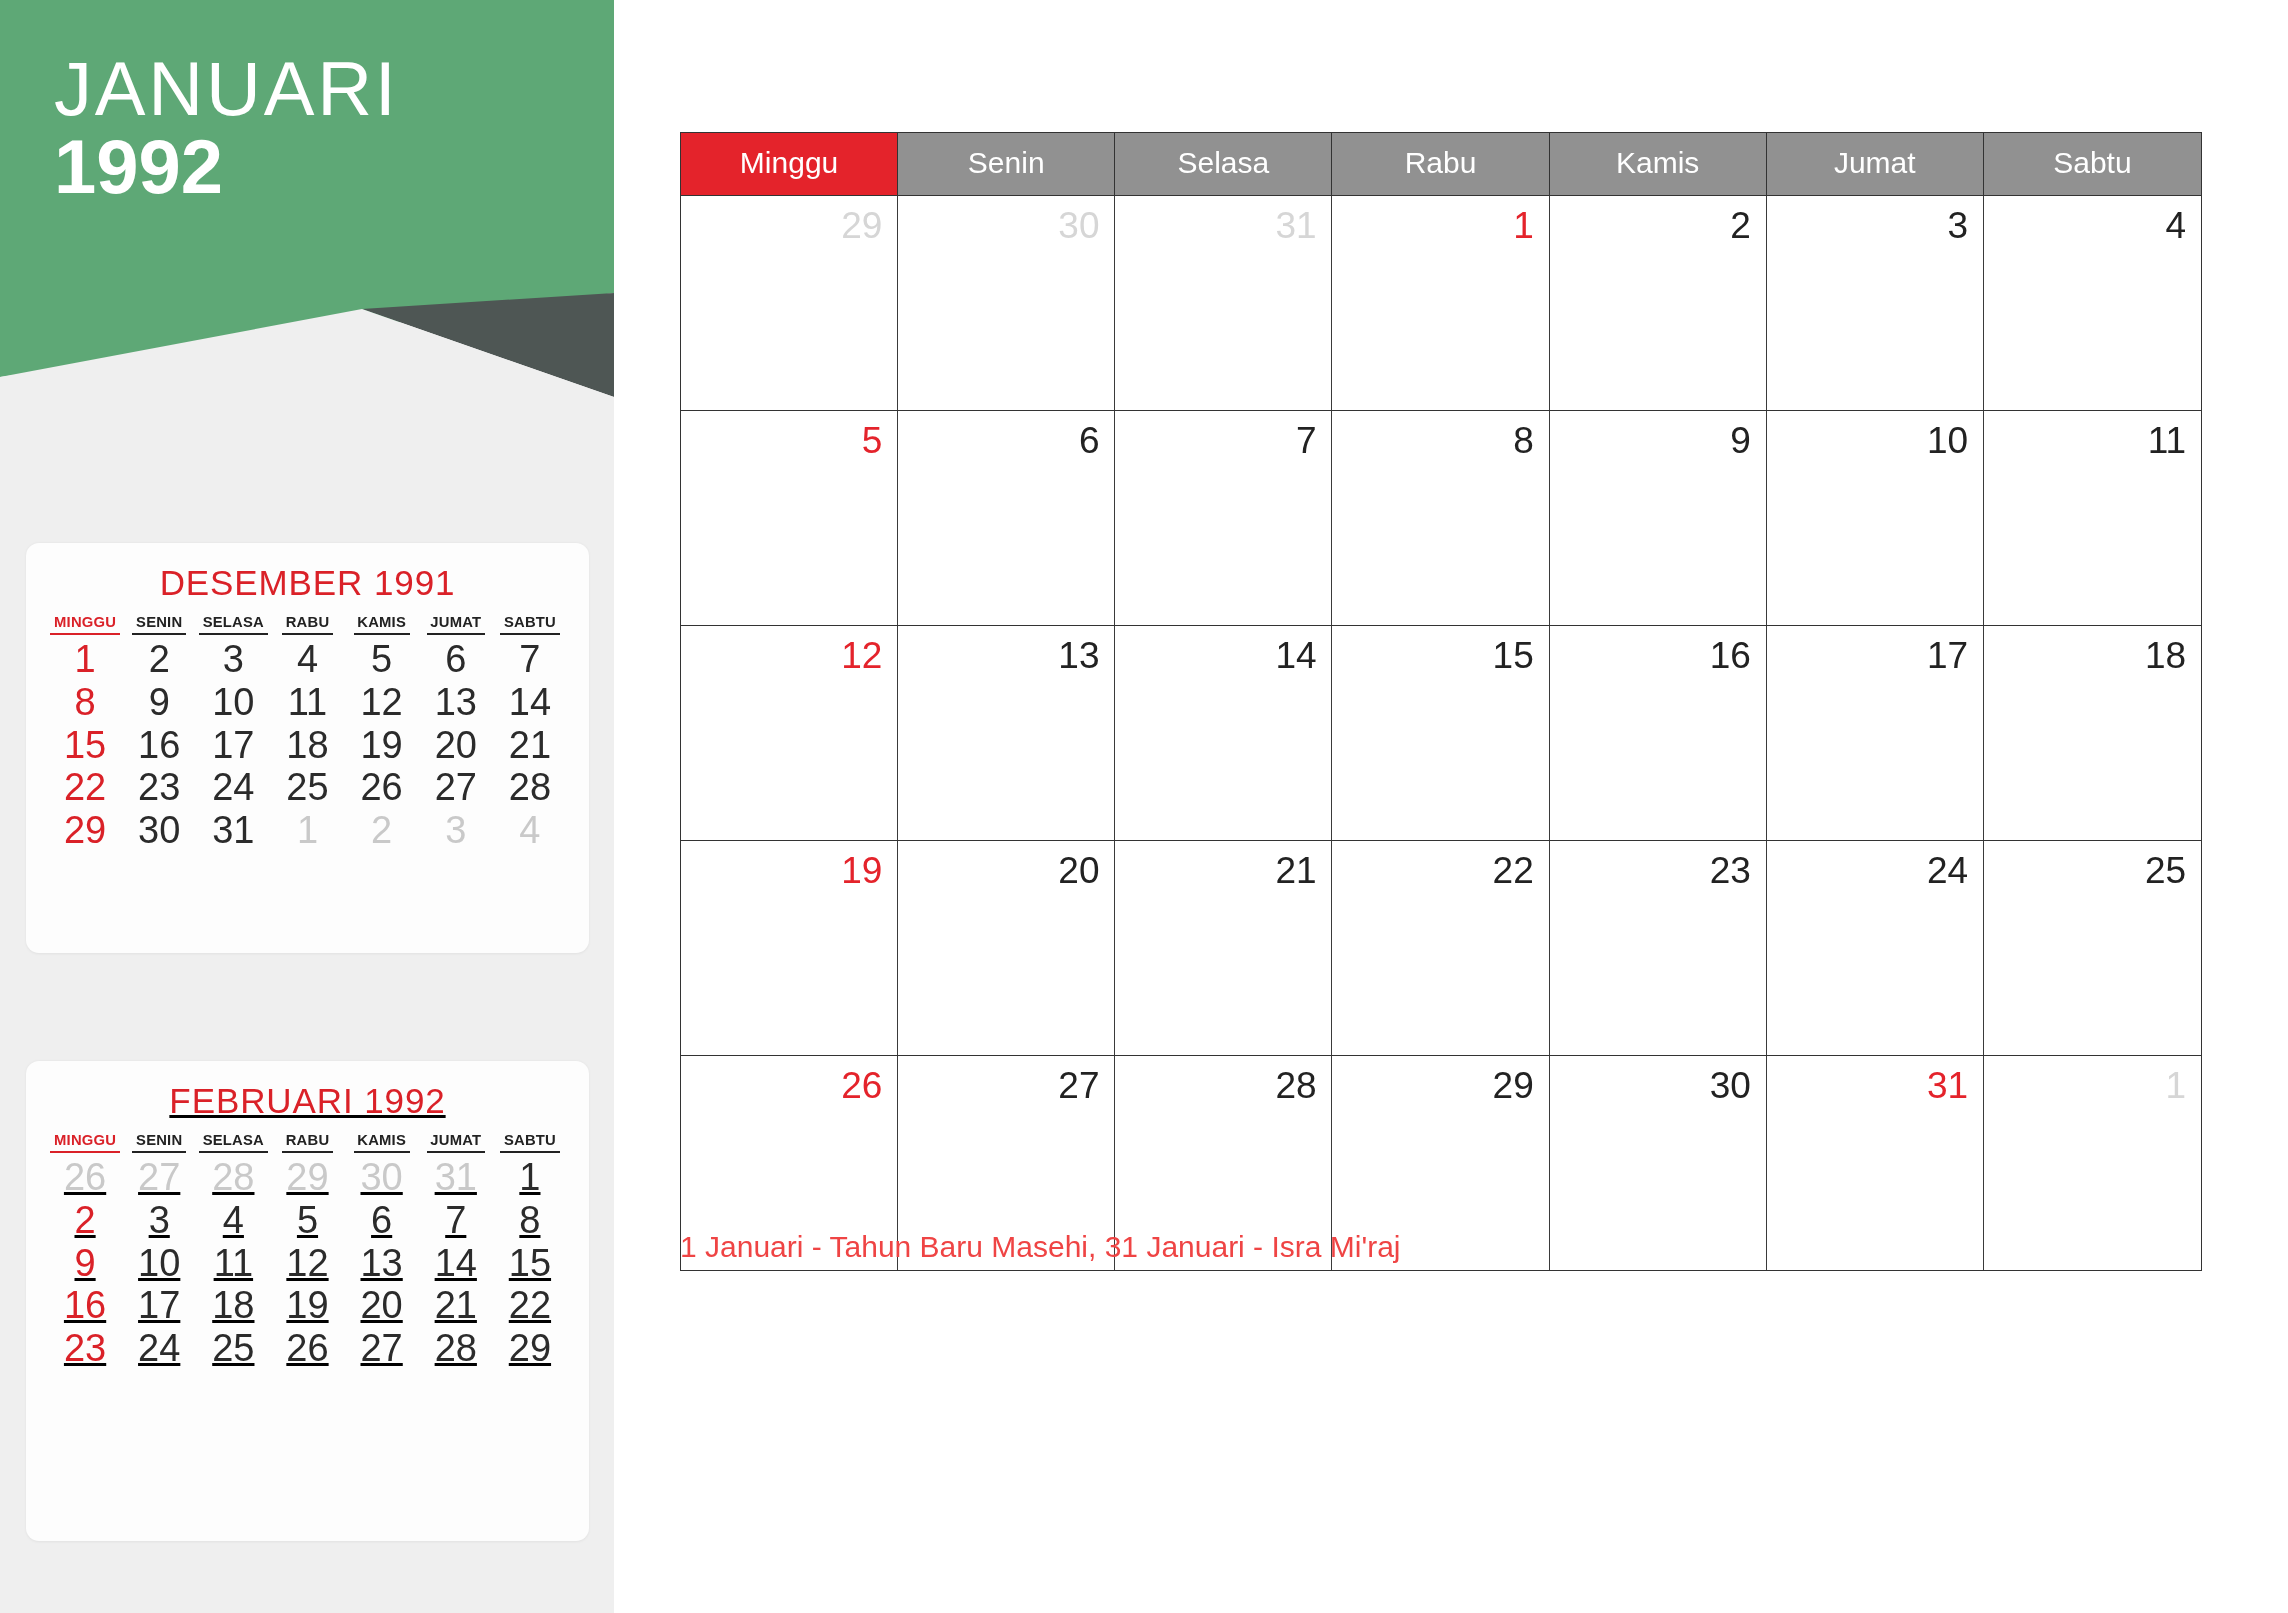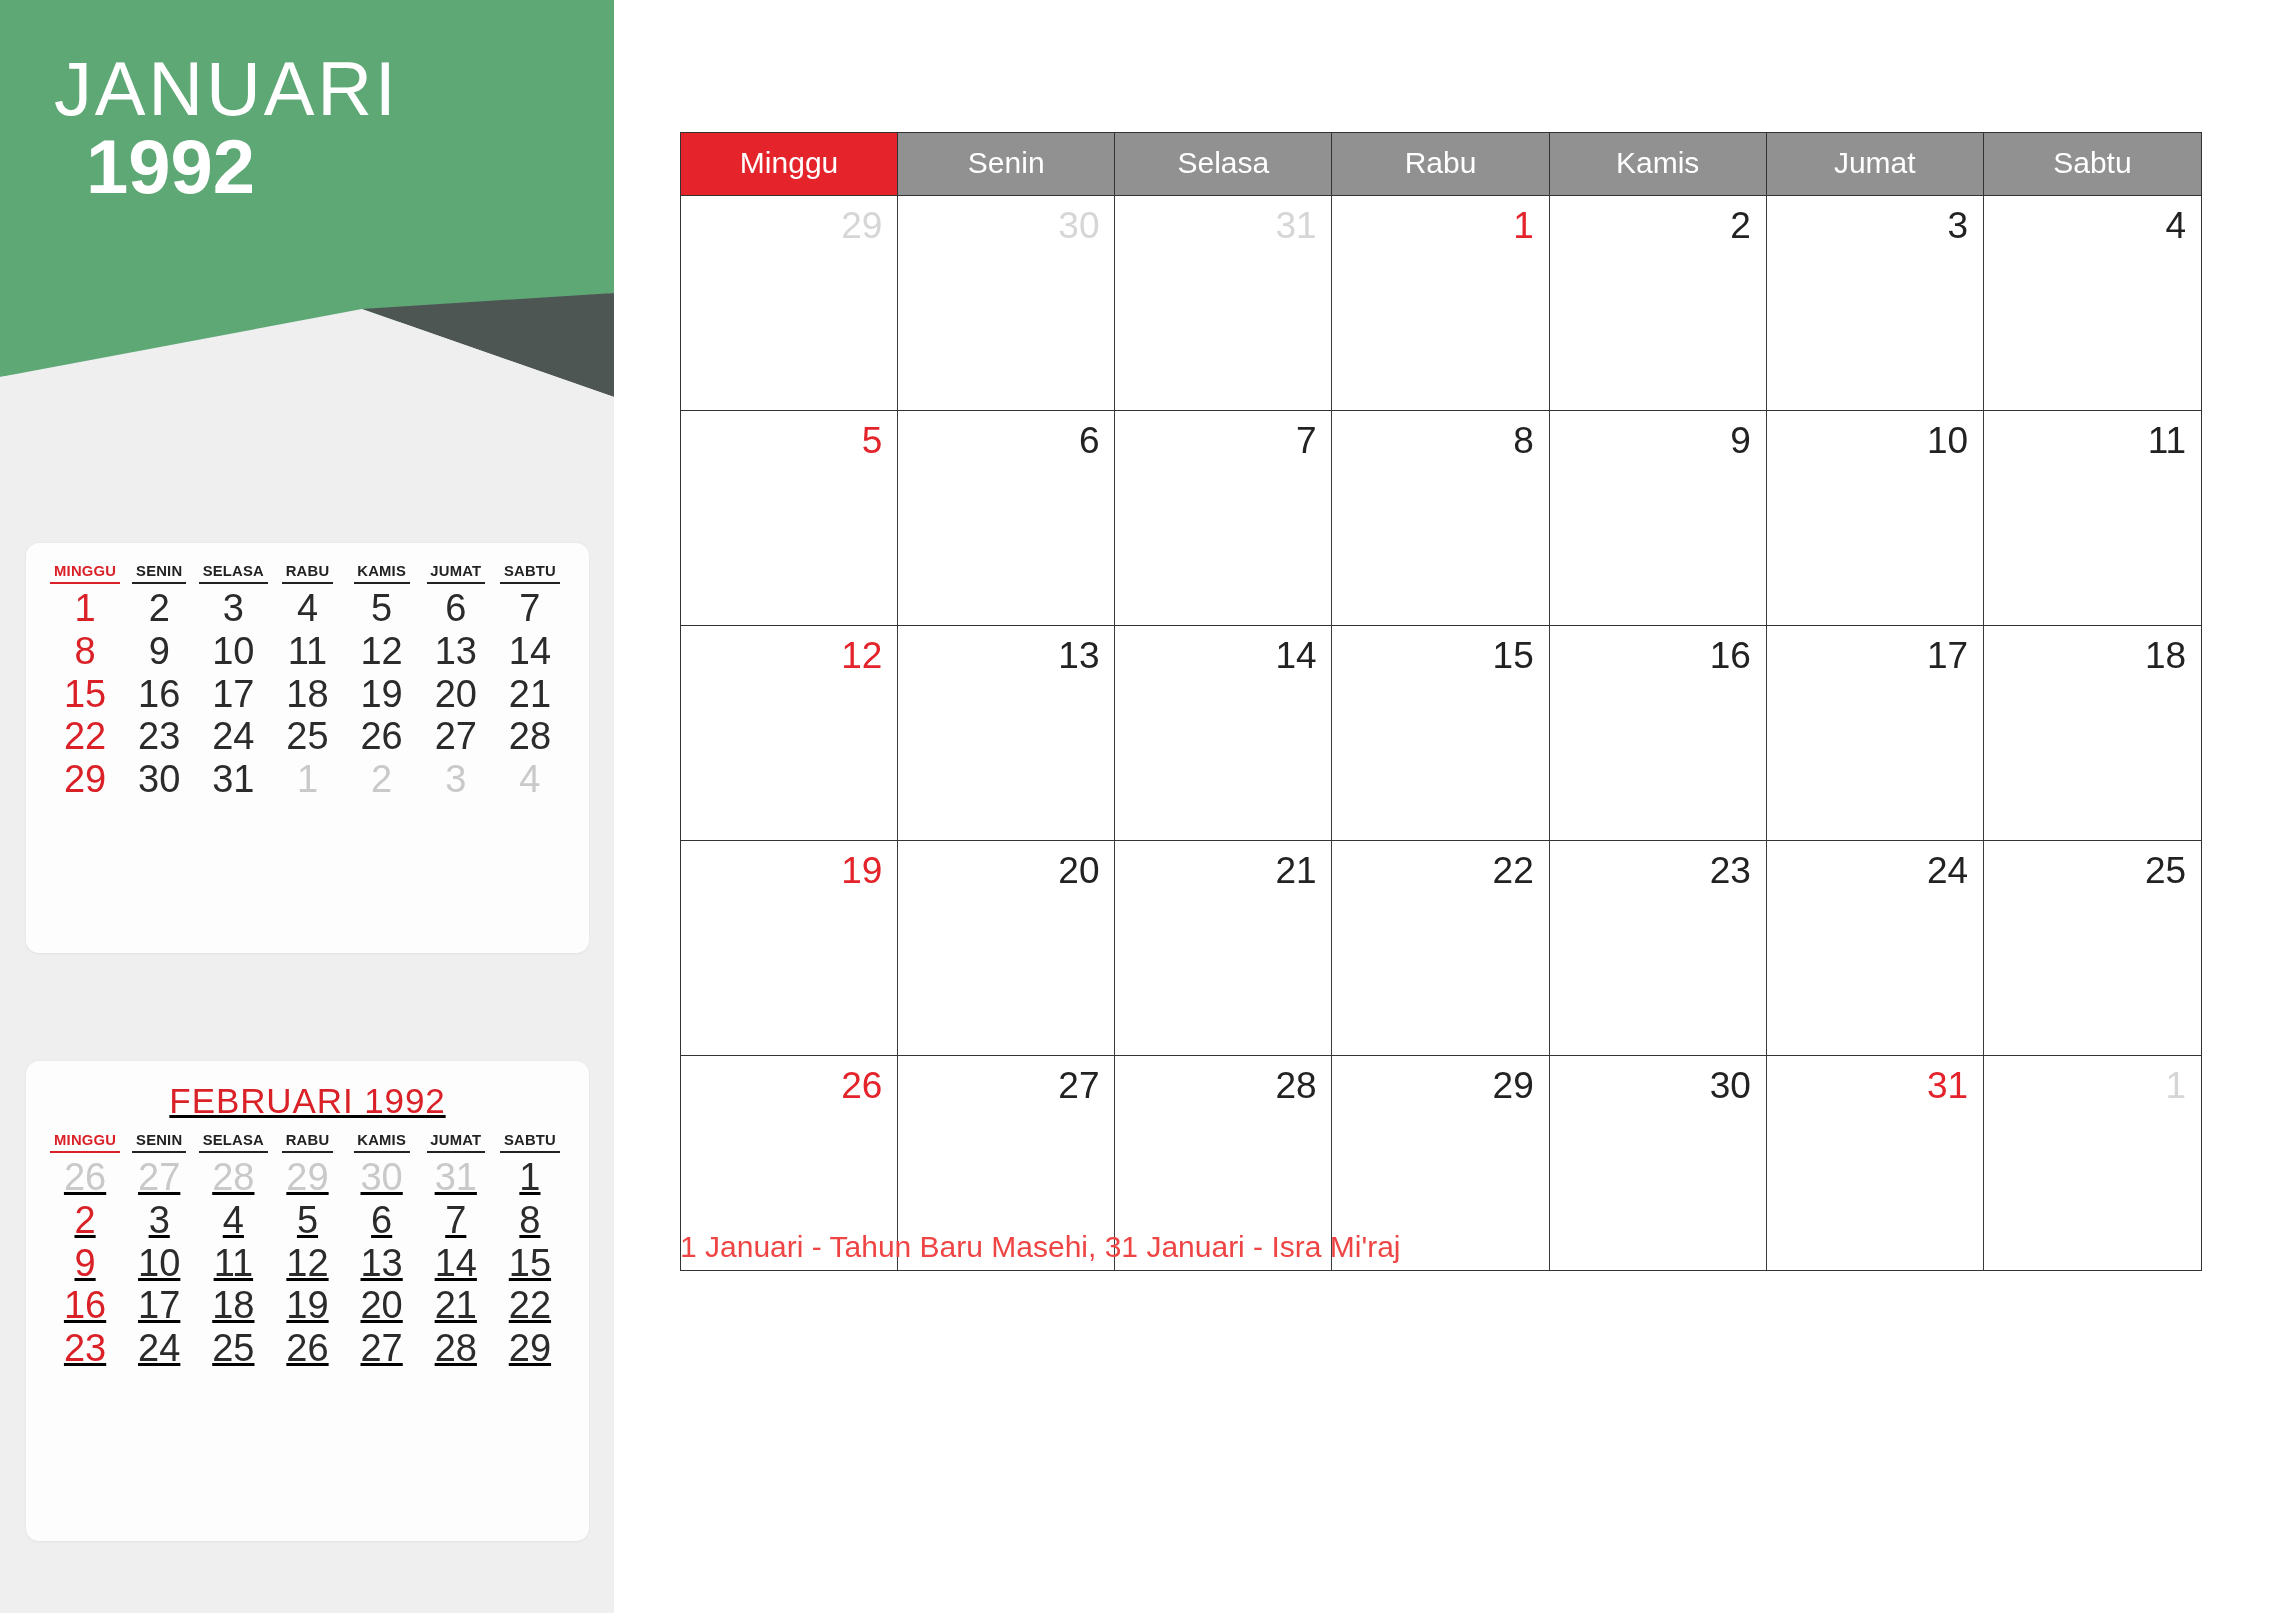--- a/index.html
+++ b/index.html
@@ -33,21 +33,21 @@
   }
   #banner-text{
     position:absolute;left:54px;top:51px;color:#ffffff;
     z-index:5;line-height:1.0;
   }
   #banner-month{
     font-size:76px;letter-spacing:2.8px;font-weight:400;
     display:block;margin-bottom:2px;
   }
   #banner-year{
-    font-size:76px;font-weight:700;display:block;margin-left:32px;
+    font-size:76px;font-weight:700;display:block;
   }
 
   
   .mini-card{
     position:absolute;left:26px;width:563px;
     background:#fdfdfd;border-radius:13px;
     box-shadow:0 0.9px 2.8px rgba(0,0,0,0.06);
     box-sizing:border-box;padding:20px 22px 31px 22px;
   }
   #mini-card-prev{top:543px;height:410px;}
@@ -134,20 +134,21 @@
   <div id="banner-green"></div>
   <div id="banner-dark"></div>
   <div id="banner-white"></div>
 
   <div id="banner-text">
     <span id="banner-month">JANUARI</span>
     <span id="banner-year">1992</span>
   </div>
 
   <div class="mini-card" id="mini-card-prev">
+    <div class="mini-title">DESEMBER 1991</div>
     <div class="mini-grid" id="mini-grid-prev">
         <div class="mini-wd sun"><span>MINGGU</span></div>
         <div class="mini-wd"><span>SENIN</span></div>
         <div class="mini-wd"><span>SELASA</span></div>
         <div class="mini-wd"><span>RABU</span></div>
         <div class="mini-wd"><span>KAMIS</span></div>
         <div class="mini-wd"><span>JUMAT</span></div>
         <div class="mini-wd"><span>SABTU</span></div>
         <div class="mini-day sun">1</div>
         <div class="mini-day">2</div>

